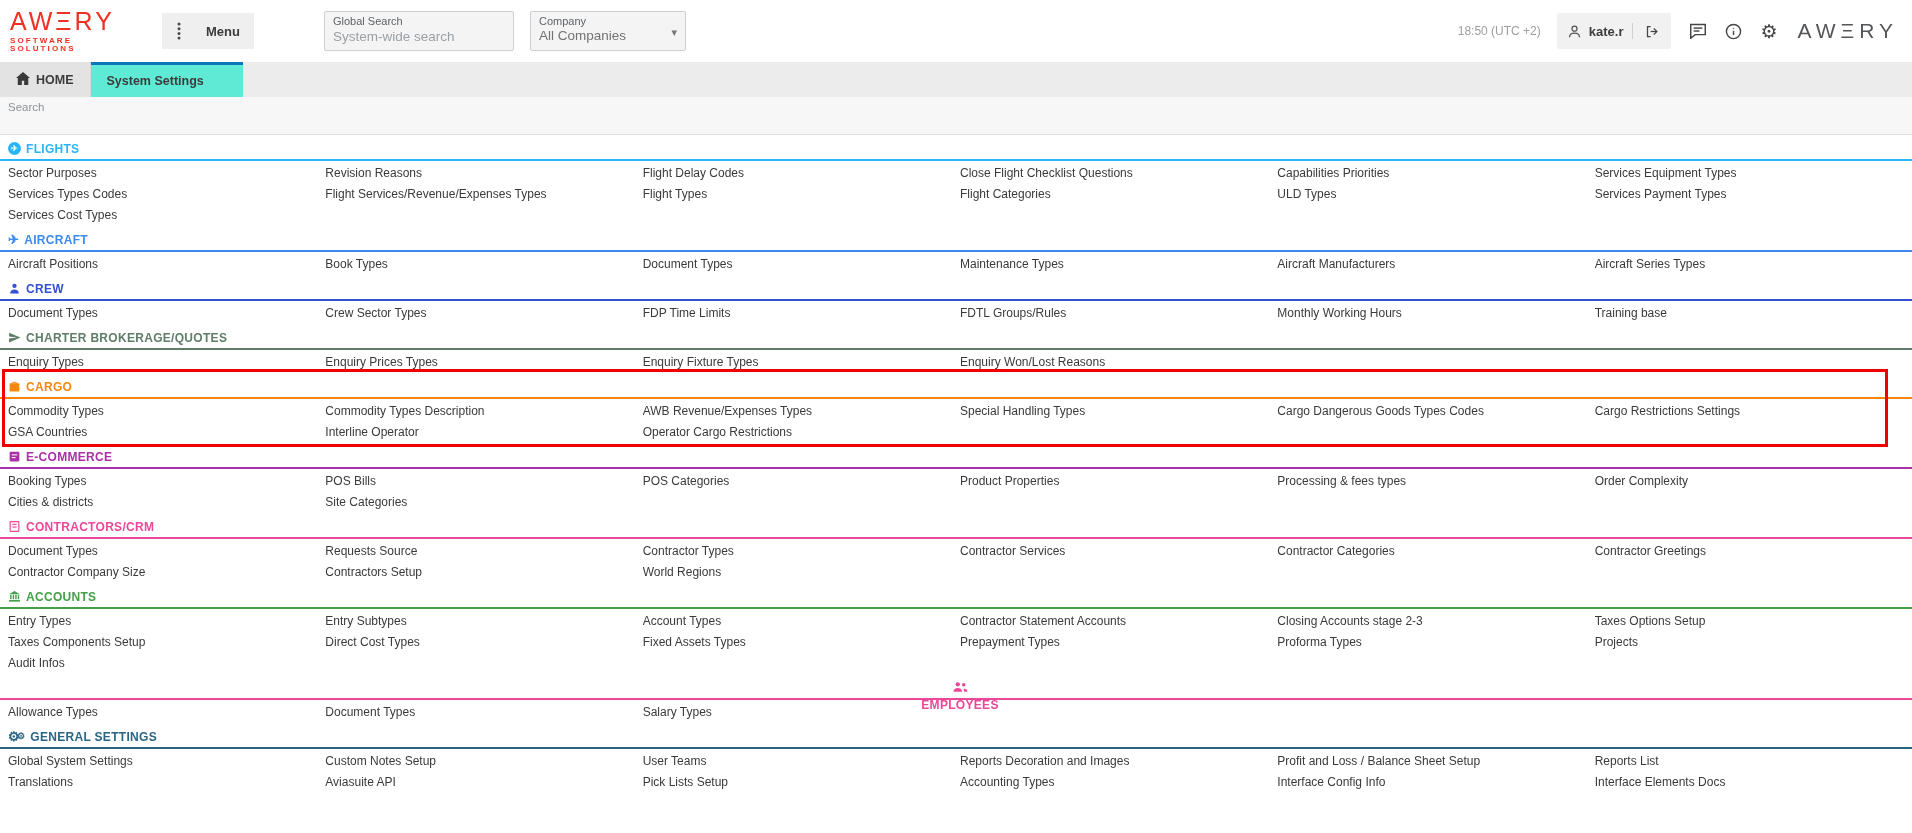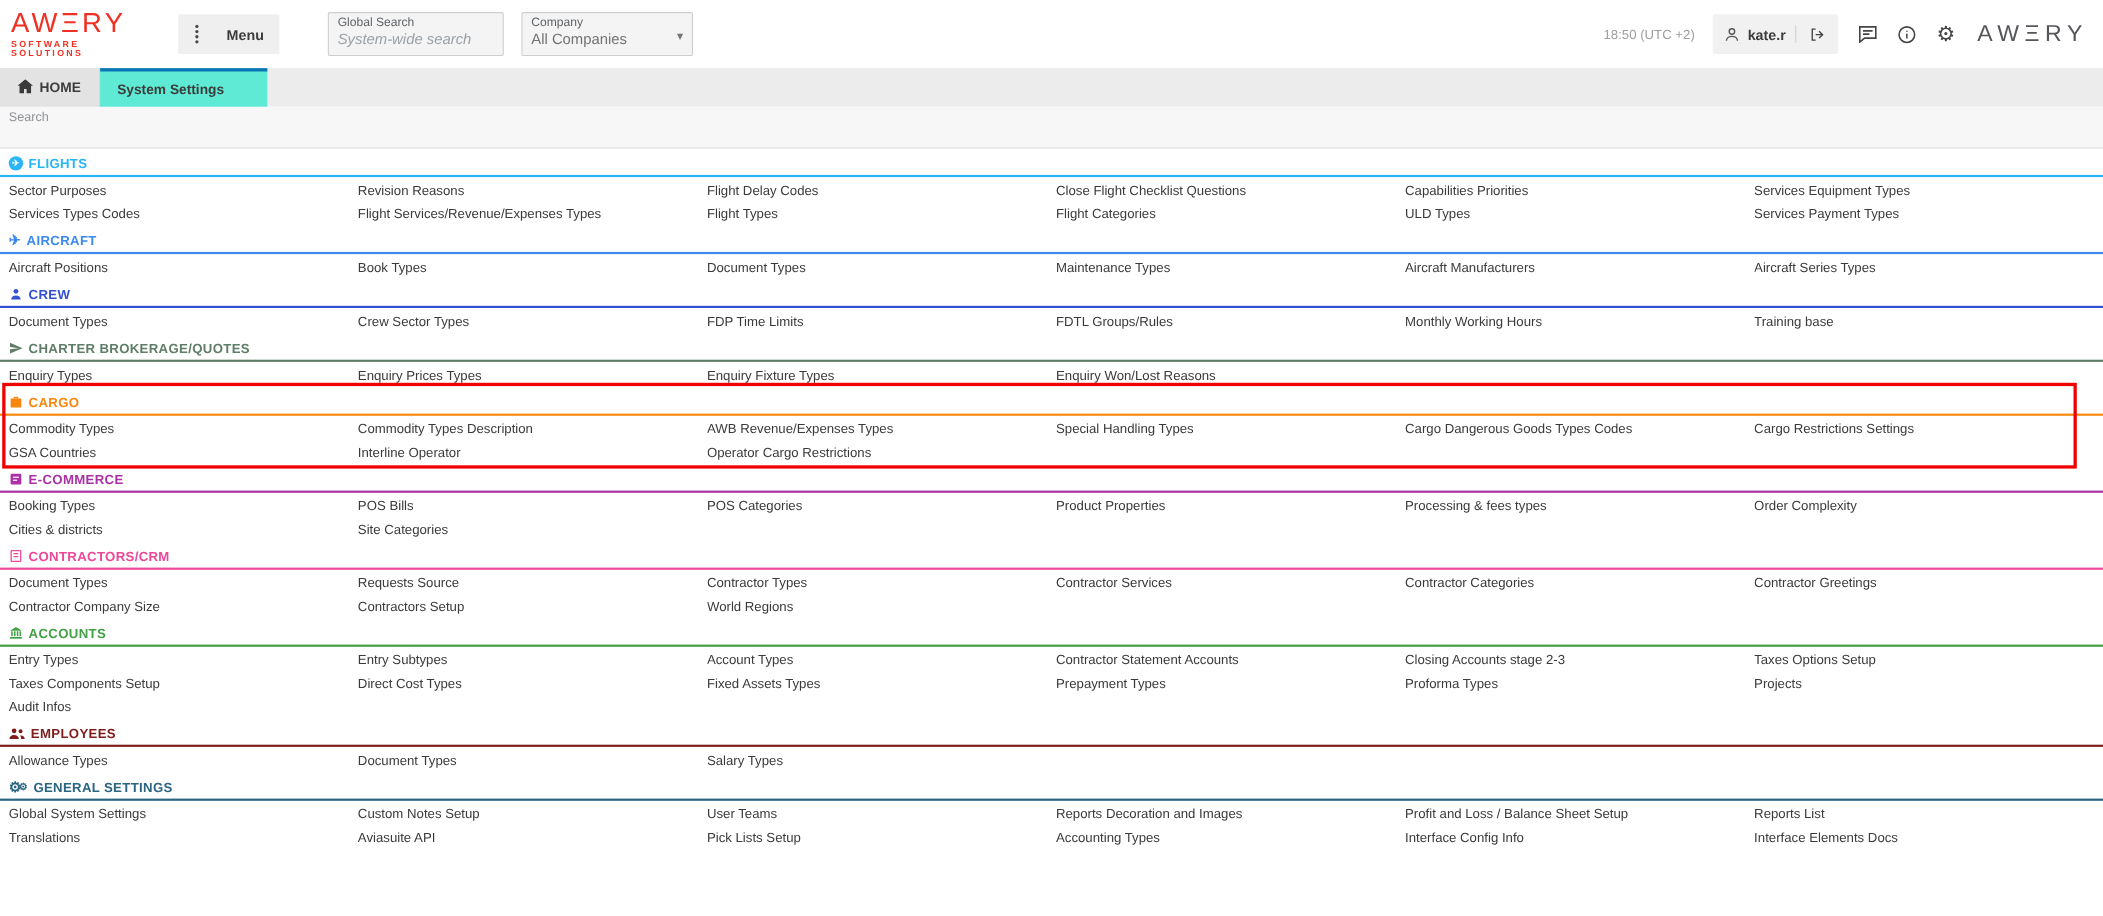--- a/index.html
+++ b/index.html
@@ -7,26 +7,26 @@
               font-family:"Liberation Sans", sans-serif; }
 
   
   .topbar { height:62px; background:#fff; display:flex; align-items:center; padding:0 14px 0 10px; }
   .logo-block { width:118px; line-height:1; cursor:pointer; }
   .logo-main { font-size:25px; letter-spacing:3px; color:#ee3124; font-weight:400; }
   .logo-tag  { font-size:8px; letter-spacing:2.1px; color:#ee3124; margin-top:3px; font-weight:bold; }
   .menu-btn { margin-left:34px; background:#efefef; border:none; height:36px; padding:0 14px;
               display:flex; align-items:center; gap:24px; font-size:13px; font-weight:bold;
               color:#3c3c3c; cursor:pointer; font-family:inherit; }
-  .field-box { margin-left:44px; width:160px; height:40px; background:#f4f4f4;
+  .field-box { margin-left:70px; width:190px; height:40px; background:#f4f4f4;
                border:1px solid #cfcfcf; border-radius:2px; padding:3px 8px 0 8px; cursor:text; }
   .field-box.company { margin-left:16px; width:156px; cursor:pointer; position:relative; }
   .field-label { font-size:11px; color:#5f6368; }
   .field-box input { border:none; background:transparent; outline:none; width:100%;
-                     font-size:13.5px; color:#a16207; font-family:inherit;font-style:italic; }
+                     font-size:13.5px; color:#a16207; font-family:inherit; }
   .field-box input::placeholder { color:#9aa0a6; }
   .field-value { font-size:13.5px; color:#737373; margin-top:1px; }
   .caret { position:absolute; right:8px; top:14px; color:#757575; font-size:11px; }
   .topbar-right { margin-left:auto; display:flex; align-items:center; }
   .tb-time { font-size:12px; color:#9e9e9e; }
   .user-chip { margin-left:16px; background:#f1f1f1; height:36px; border-radius:2px;
                display:flex; align-items:center; gap:7px; padding:0 10px; cursor:pointer; }
   .user-name { font-size:13px; font-weight:bold; color:#3c3c3c; }
   .chip-div { width:1px; height:16px; background:#cfcfcf; margin:0 2px; }
   .tb-icon { margin-left:18px; display:inline-flex; align-items:center; cursor:pointer; color:#454545; }
@@ -171,20 +171,21 @@
         <a class="settings-link">Flight Delay Codes</a>
         <a class="settings-link">Close Flight Checklist Questions</a>
         <a class="settings-link">Capabilities Priorities</a>
         <a class="settings-link">Services Equipment Types</a>
         <a class="settings-link">Services Types Codes</a>
         <a class="settings-link">Flight Services/Revenue/Expenses Types</a>
         <a class="settings-link">Flight Types</a>
         <a class="settings-link">Flight Categories</a>
         <a class="settings-link">ULD Types</a>
         <a class="settings-link">Services Payment Types</a>
+        <a class="settings-link">Services Cost Types</a>
       </div>
     </div>
     <div class="section">
       <div class="section-header" style="color: rgb(60, 138, 240);">
         <span class="section-icon">
           <span class="glyph">✈</span>
         </span>
         <span class="section-title">AIRCRAFT</span>
       </div>
       <div class="section-links">
@@ -322,21 +323,21 @@
         <a class="settings-link">Taxes Components Setup</a>
         <a class="settings-link">Direct Cost Types</a>
         <a class="settings-link">Fixed Assets Types</a>
         <a class="settings-link">Prepayment Types</a>
         <a class="settings-link">Proforma Types</a>
         <a class="settings-link">Projects</a>
         <a class="settings-link">Audit Infos</a>
       </div>
     </div>
     <div class="section">
-      <div class="section-header" style="color: #7f1d1d;">
+      <div class="section-header" style="color: #ec4899; flex-direction: column;">
         <span class="section-icon">
           <svg width="15" height="13" viewBox="0 0 28 24" fill="currentColor">
             <circle cx="9" cy="8" r="4"></circle>
             <path d="M1 22c0-4.4 3.6-7 8-7s8 2.6 8 7z"></path>
             <circle cx="20" cy="8.7" r="3.3"></circle>
             <path d="M19 22h8c0-3.8-2.6-6-6.3-6-.5 0-1 .05-1.5.15 1.2 1.5 1.8 3.5 1.8 5.85z"></path>
           </svg>
         </span>
         <span class="section-title">EMPLOYEES</span>
       </div>

